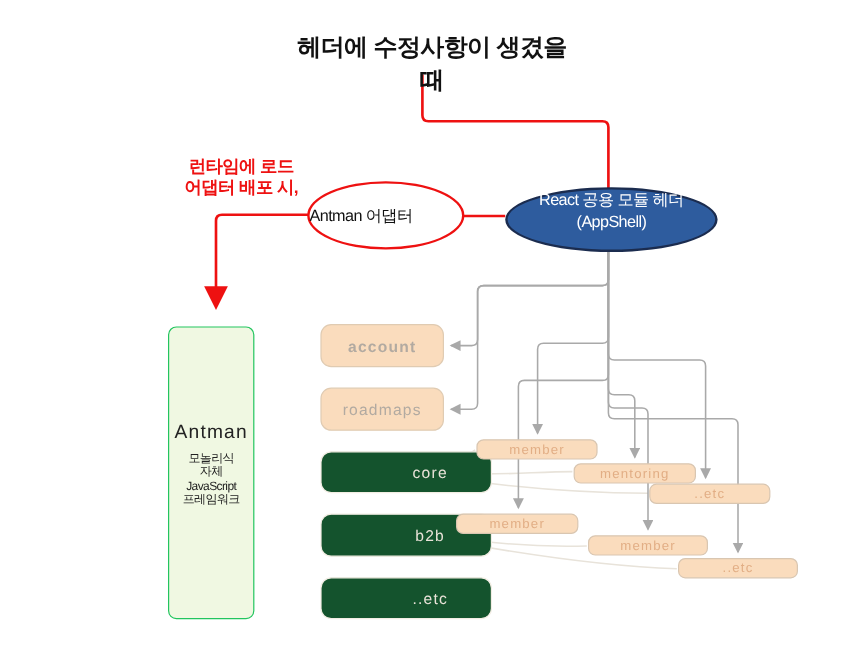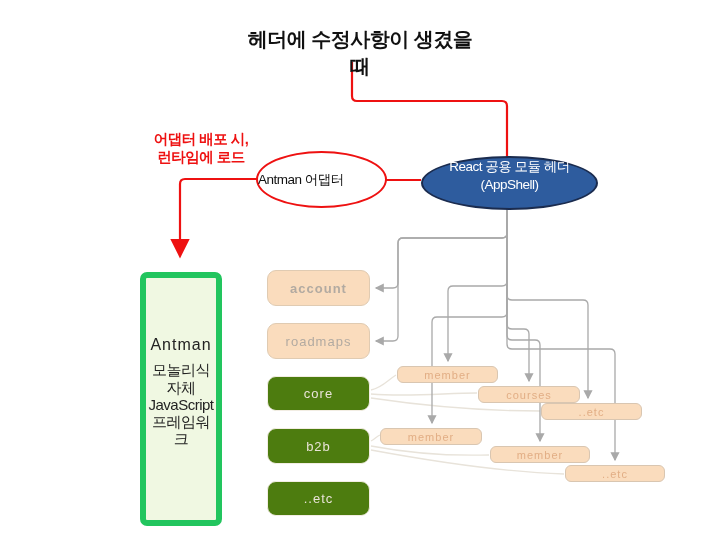--- a/index.html
+++ b/index.html
@@ -26,32 +26,32 @@
     background:#ffffff;border:2.5px solid #ee1111;
     font-size:13.5px;color:#111;letter-spacing:-0.5px;
   }
   #appshell-ellipse{
     left:421px;top:156px;width:173px;height:50px;
     background:#2e5c9e;border:2.5px solid #1b2c4f;
     font-size:13.5px;color:#ffffff;line-height:1.3;flex-direction:column;letter-spacing:-0.5px;
   }
   #antman-box{
     left:140px;top:272px;width:70px;height:242px;
-    background:#f0f8e2;border:6px solid #22c55e;border-radius:7px;
+    background:#f0f8e2;border:1px solid #22c55e;border-radius:7px;
     display:flex;flex-direction:column;align-items:center;justify-content:center;
     text-align:center;transform:translateY(0);
   }
   #antman-box .t{font-size:16px;color:#222;letter-spacing:1px;margin-bottom:7px;margin-top:-14px;}
-  #antman-box .d{font-size:15px;color:#222;line-height:1.15;letter-spacing:-0.5px;}
+  #antman-box .d{font-size:10px;color:#222;line-height:1.15;letter-spacing:-0.5px;}
   .mod{
     display:flex;align-items:center;justify-content:center;text-align:center;
     border-radius:9px;font-size:13px;letter-spacing:1px;
   }
   .mod.bright{background:#fadcbd;border:1.5px solid #e0cbb2;color:#b2aaa1;}
-  .mod.faded{background:#4d7c0f;border:1.5px solid #f2ede3;color:#e9e3d8;}
+  .mod.faded{background:#14532d;border:1.5px solid #f2ede3;color:#e9e3d8;padding-left:40px;}
   .mod.small{
     height:15px;border-radius:6px;font-size:11px;
     background:#fadcbd;border:1px solid #d9c6b1;color:#e2ae85;
   }
 </style>
 </head>
 <body>
 
 <svg class="layer" aria-hidden="true">
   <defs>
@@ -86,22 +86,22 @@
   <g stroke="#ee1111" stroke-width="2.2" fill="none">
     <path d="M352,62 V96 Q352,101 357,101 H502 Q507,101 507,106 V157"></path>
     <path d="M384,180 H421"></path>
     <path d="M258,179 H185 Q180,179 180,184 V254" marker-end="url(#arr-red)"></path>
   </g>
 </svg>
 
 <div class="abs" id="diagram-title">헤더에 수정사항이 생겼을 때</div>
 
 <div class="abs" id="deploy-note">
+  <div>런타임에 로드</div>
   <div>어댑터 배포 시,</div>
-  <div>런타임에 로드</div>
 </div>
 
 <div class="abs ellipse" id="adapter-ellipse">
   <span>Antman 어댑터</span>
 </div>
 
 <div class="abs ellipse" id="appshell-ellipse">
   <span>React 공용 모듈 헤더</span>
   <span>(AppShell)</span>
 </div>
@@ -114,17 +114,17 @@
   <div class="d">프레임워크</div>
 </div>
 
 <div class="abs mod bright" style="left:267px;top:270px;width:101px;height:34px;font-weight:bold;">account</div>
 <div class="abs mod bright" style="left:267px;top:323px;width:101px;height:34px;">roadmaps</div>
 <div class="abs mod faded" style="left:267px;top:376px;width:101px;height:33px;">core</div>
 <div class="abs mod faded" style="left:267px;top:428px;width:101px;height:34px;">b2b</div>
 <div class="abs mod faded" style="left:267px;top:481px;width:101px;height:33px;">..etc</div>
 
 <div class="abs mod small" style="left:397px;top:366px;width:99px;">member</div>
-<div class="abs mod small" style="left:478px;top:386px;width:100px;">courses</div>
+<div class="abs mod small" style="left:478px;top:386px;width:100px;">mentoring</div>
 <div class="abs mod small" style="left:541px;top:403px;width:99px;">..etc</div>
 <div class="abs mod small" style="left:380px;top:428px;width:100px;">member</div>
 <div class="abs mod small" style="left:490px;top:446px;width:98px;">member</div>
 <div class="abs mod small" style="left:565px;top:465px;width:98px;">..etc</div>
 
 </body></html>

